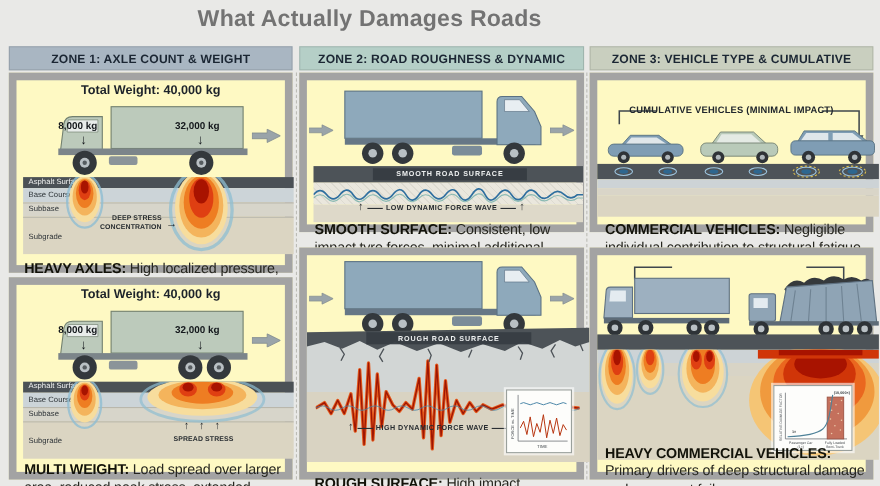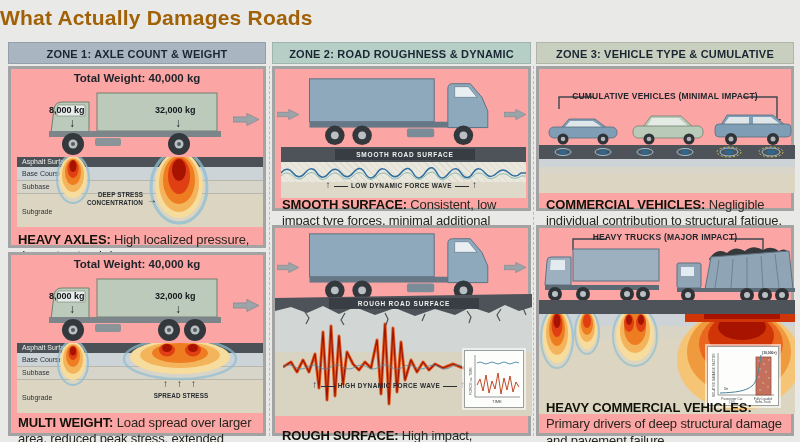--- a/index.html
+++ b/index.html
@@ -1,24 +1,24 @@
 <!DOCTYPE html>
 <html><head>
 <meta charset="utf-8">
 <style>
   html,body{margin:0;padding:0;background:#e9e9e7;}
   #stage{position:relative;width:800px;height:442px;background:#e9e9e7;font-family:"Liberation Sans",sans-serif;overflow:hidden;}
   .abs{position:absolute;}
-  .title{position:absolute;top:6px;left:0;width:672px;text-align:left;font-size:21px;font-weight:800;color:#a16207;letter-spacing:.2px;}
+  .title{position:absolute;top:6px;left:0;width:672px;text-align:center;font-size:21px;font-weight:800;color:#737373;letter-spacing:.2px;}
   .hdr{position:absolute;top:42px;height:22px;line-height:22px;text-align:center;font-weight:bold;font-size:11px;color:#1b2633;letter-spacing:.2px;border:1px solid rgba(0,0,0,.12);box-sizing:border-box;}
   .hdr1{left:8px;width:258px;background:#a9b6c2;}
   .hdr2{left:272px;width:259px;background:#b5cfc7;}
   .hdr3{left:536px;width:258px;background:#c9cfbf;}
   .sep{position:absolute;top:66px;height:370px;width:0;border-left:1px dashed #bcbcb6;}
-  .panel{position:absolute;background:#fca5a5;border:3px solid #a3a3a3;box-sizing:border-box;}
+  .panel{position:absolute;background:#fef9c3;border:7px solid #a3a3a3;box-sizing:border-box;}
   .tw{position:absolute;left:0;width:100%;text-align:center;font-size:11.5px;font-weight:bold;color:#1d232a;}
   .axle{position:absolute;font-weight:bold;font-size:9px;color:#14181c;white-space:nowrap;}
   .darr{position:absolute;font-size:12px;font-weight:bold;color:#14181c;line-height:1;}
   .uarr{font-size:10px;font-weight:bold;color:#272c30;line-height:1;}
   .road{position:absolute;left:6px;width:246px;}
   .lay{position:relative;width:100%;box-sizing:border-box;}
   .lay-label{position:absolute;left:5px;font-size:7px;color:#2c3236;white-space:nowrap;}
   .lay-label.w{color:#f0f1f0;}
   .cap{position:absolute;font-size:13px;letter-spacing:-0.15px;color:#26261f;line-height:1.25;}
   .cap b{font-weight:bold;color:#121209;}
@@ -302,21 +302,20 @@
     <div class="abs" style="left:0;top:98px;width:256px;height:7px;background:#d9d5c8"></div>
     <div class="abs" style="left:0;top:105px;width:256px;height:19px;background:#dbd5c2"></div>
     <div class="cap" style="left:7px;top:128px;width:248px"><b>COMMERCIAL VEHICLES:</b><span> Negligible individual contribution to structural fatigue.</span></div>
   </div>
 
   <div class="panel" style="left:536px;top:225px;width:258px;height:211px">
     <svg class="abs" style="left:10px;top:4px" width="238" height="30" viewBox="0 0 238 30">
       <path d="M24,18 V7 H58 M180,7 H214 V22" fill="none" stroke="#3f474d" stroke-width="1.4"></path>
       <path d="M210,22 h8 l-4,6 Z" fill="#3f474d"></path>
     </svg>
-    <div class="grplabel" style="top:4px">HEAVY TRUCKS (MAJOR IMPACT)</div>
     <svg class="abs" style="left:2px;top:14px" width="254" height="60" viewBox="0 0 254 60">
       <g transform="translate(2,1)">
         <path d="M2,42 L4,18 Q4,14 8,14 h20 v28 Z" fill="#9db0c0" stroke="#5f7181"></path>
         <path d="M8,17 h14 v10 h-15 Z" fill="#e4ebf0"></path>
         <rect x="30" y="6" width="86" height="32" fill="#9db0c0" stroke="#5f7181"></rect>
         <rect x="2" y="42" width="114" height="5" fill="#5d6b77"></rect>
         <circle cx="12" cy="51" r="7" fill="#2e3337"></circle>
           <circle cx="12" cy="51" r="3" fill="#b9c0c4"></circle>
         <circle cx="40" cy="51" r="7" fill="#2e3337"></circle>
           <circle cx="40" cy="51" r="3" fill="#b9c0c4"></circle>

